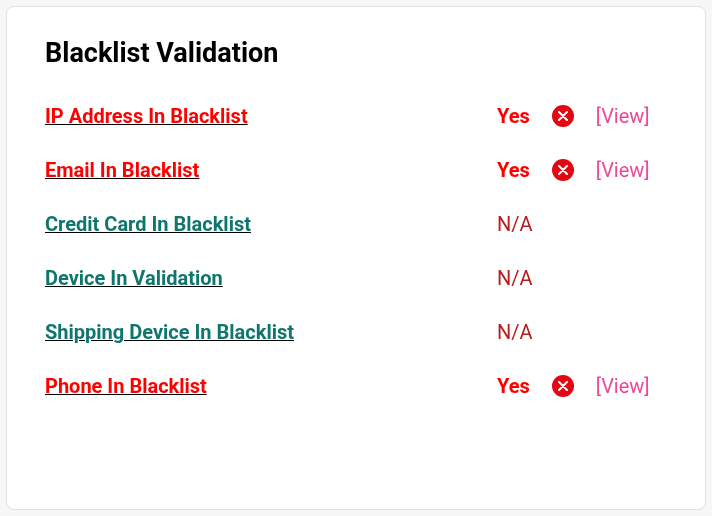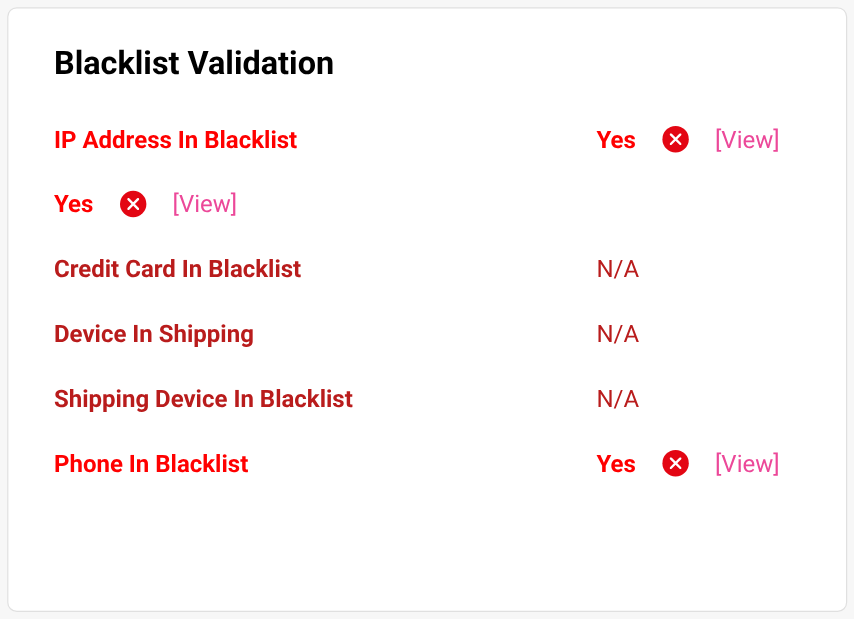--- a/index.html
+++ b/index.html
@@ -33,21 +33,21 @@
       padding: 15px 0;
     }
     .row-label {
       font-size: 20px;
       font-weight: 700;
     }
     .row-label.danger {
       color: #ff0000;
     }
     .row-label.normal {
-      color: #b91c1c;
+      color: #0f766e;
     }
     .row-value {
       display: flex;
       align-items: center;
       gap: 22px;
       font-size: 20px;
     }
     .value-na {
       color: #b91c1c;
       font-weight: 400;
@@ -72,20 +72,21 @@
       height: 10px;
     }
     .view-link {
       color: #ec4899;
       text-decoration: none;
       cursor: pointer;
       font-weight: 400;
     }
     .left-group {
       flex: 1;
+      text-decoration: underline;
     }
     .right-group {
       display: flex;
       align-items: center;
       min-width: 170px;
     }
   </style>
 </head>
 <body>
 
@@ -103,20 +104,23 @@
           <svg viewBox="0 0 10 10">
               <path d="M1 1 L9 9 M9 1 L1 9" stroke="#fff" stroke-width="2" stroke-linecap="round"></path>
             </svg>
         </span>
         <a class="view-link">[View]</a>
       </span>
     </div>
   </div>
 
   <div class="row">
+    <div class="left-group">
+      <span class="row-label danger">Email In Blacklist</span>
+    </div>
     <div class="right-group">
       <span class="row-value">
         <span class="value-yes">Yes</span>
         <span class="badge-icon">
           <svg viewBox="0 0 10 10">
               <path d="M1 1 L9 9 M9 1 L1 9" stroke="#fff" stroke-width="2" stroke-linecap="round"></path>
             </svg>
         </span>
         <a class="view-link">[View]</a>
       </span>
@@ -129,21 +133,21 @@
     </div>
     <div class="right-group">
       <span class="row-value">
         <span class="value-na">N/A</span>
       </span>
     </div>
   </div>
 
   <div class="row">
     <div class="left-group">
-      <span class="row-label normal">Device In Shipping</span>
+      <span class="row-label normal">Device In Validation</span>
     </div>
     <div class="right-group">
       <span class="row-value">
         <span class="value-na">N/A</span>
       </span>
     </div>
   </div>
 
   <div class="row">
     <div class="left-group">

